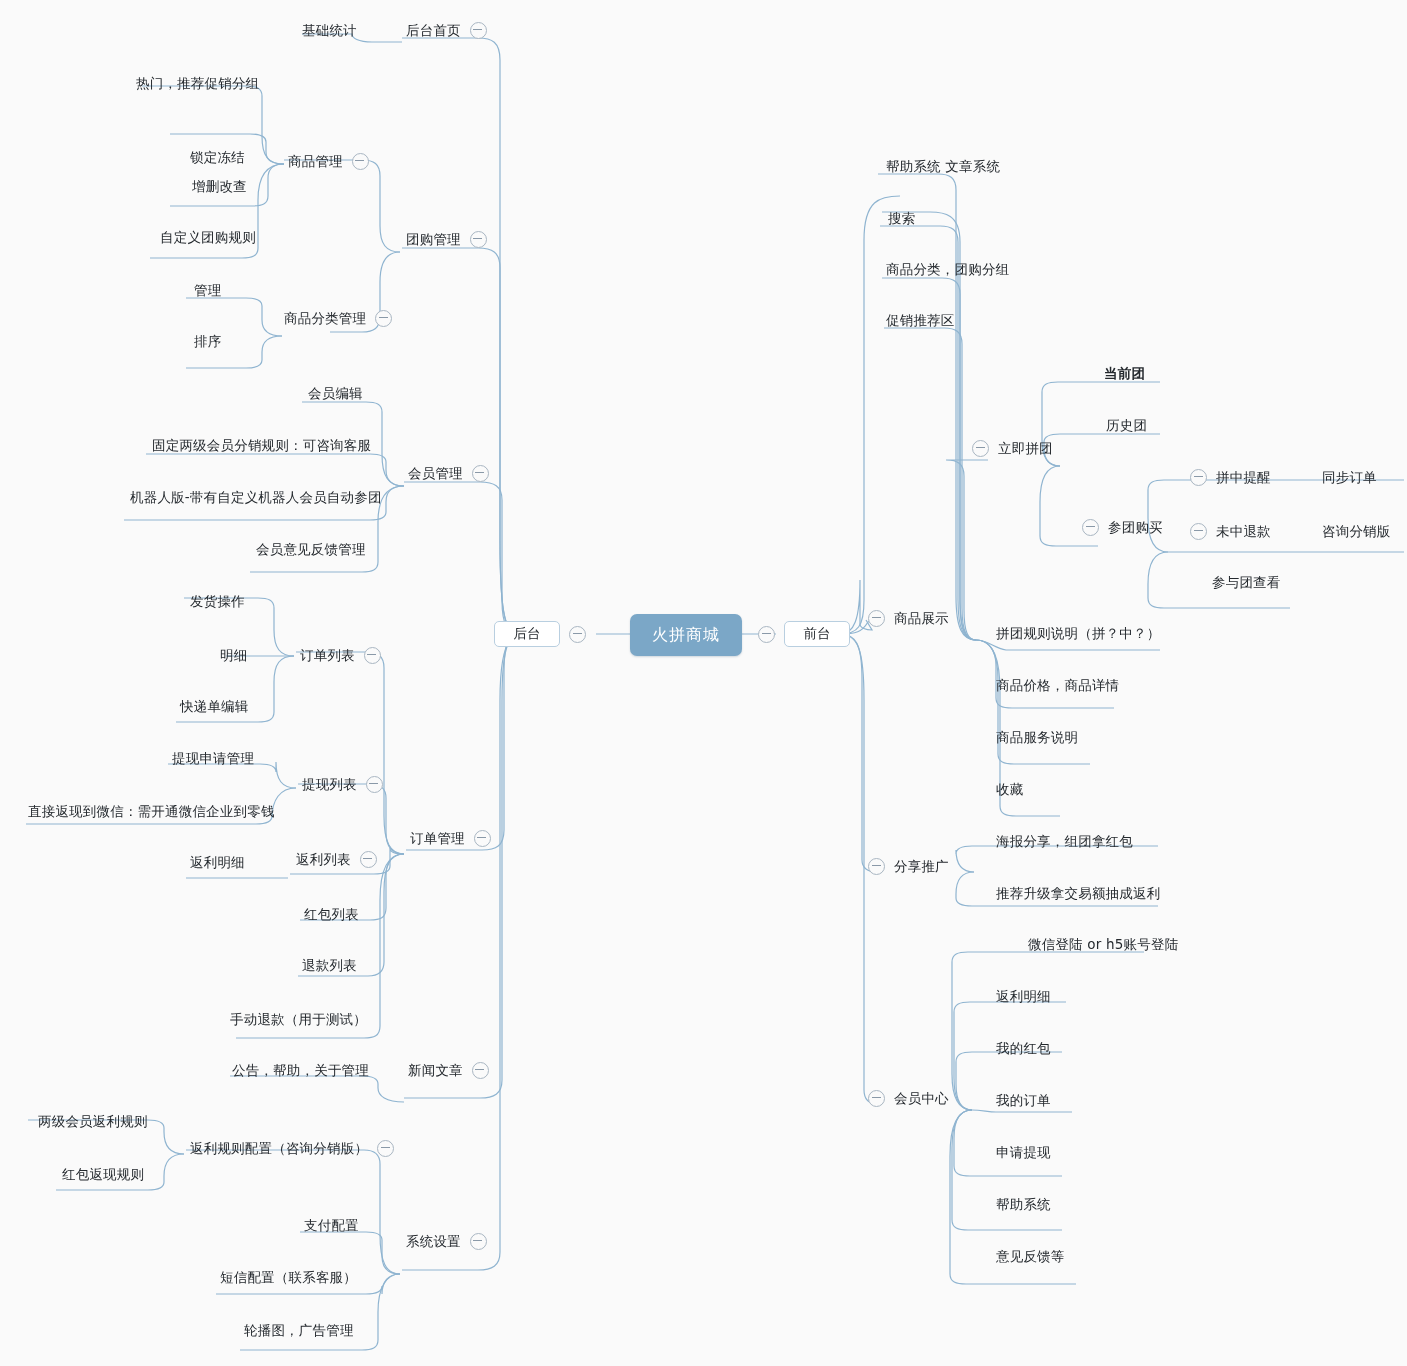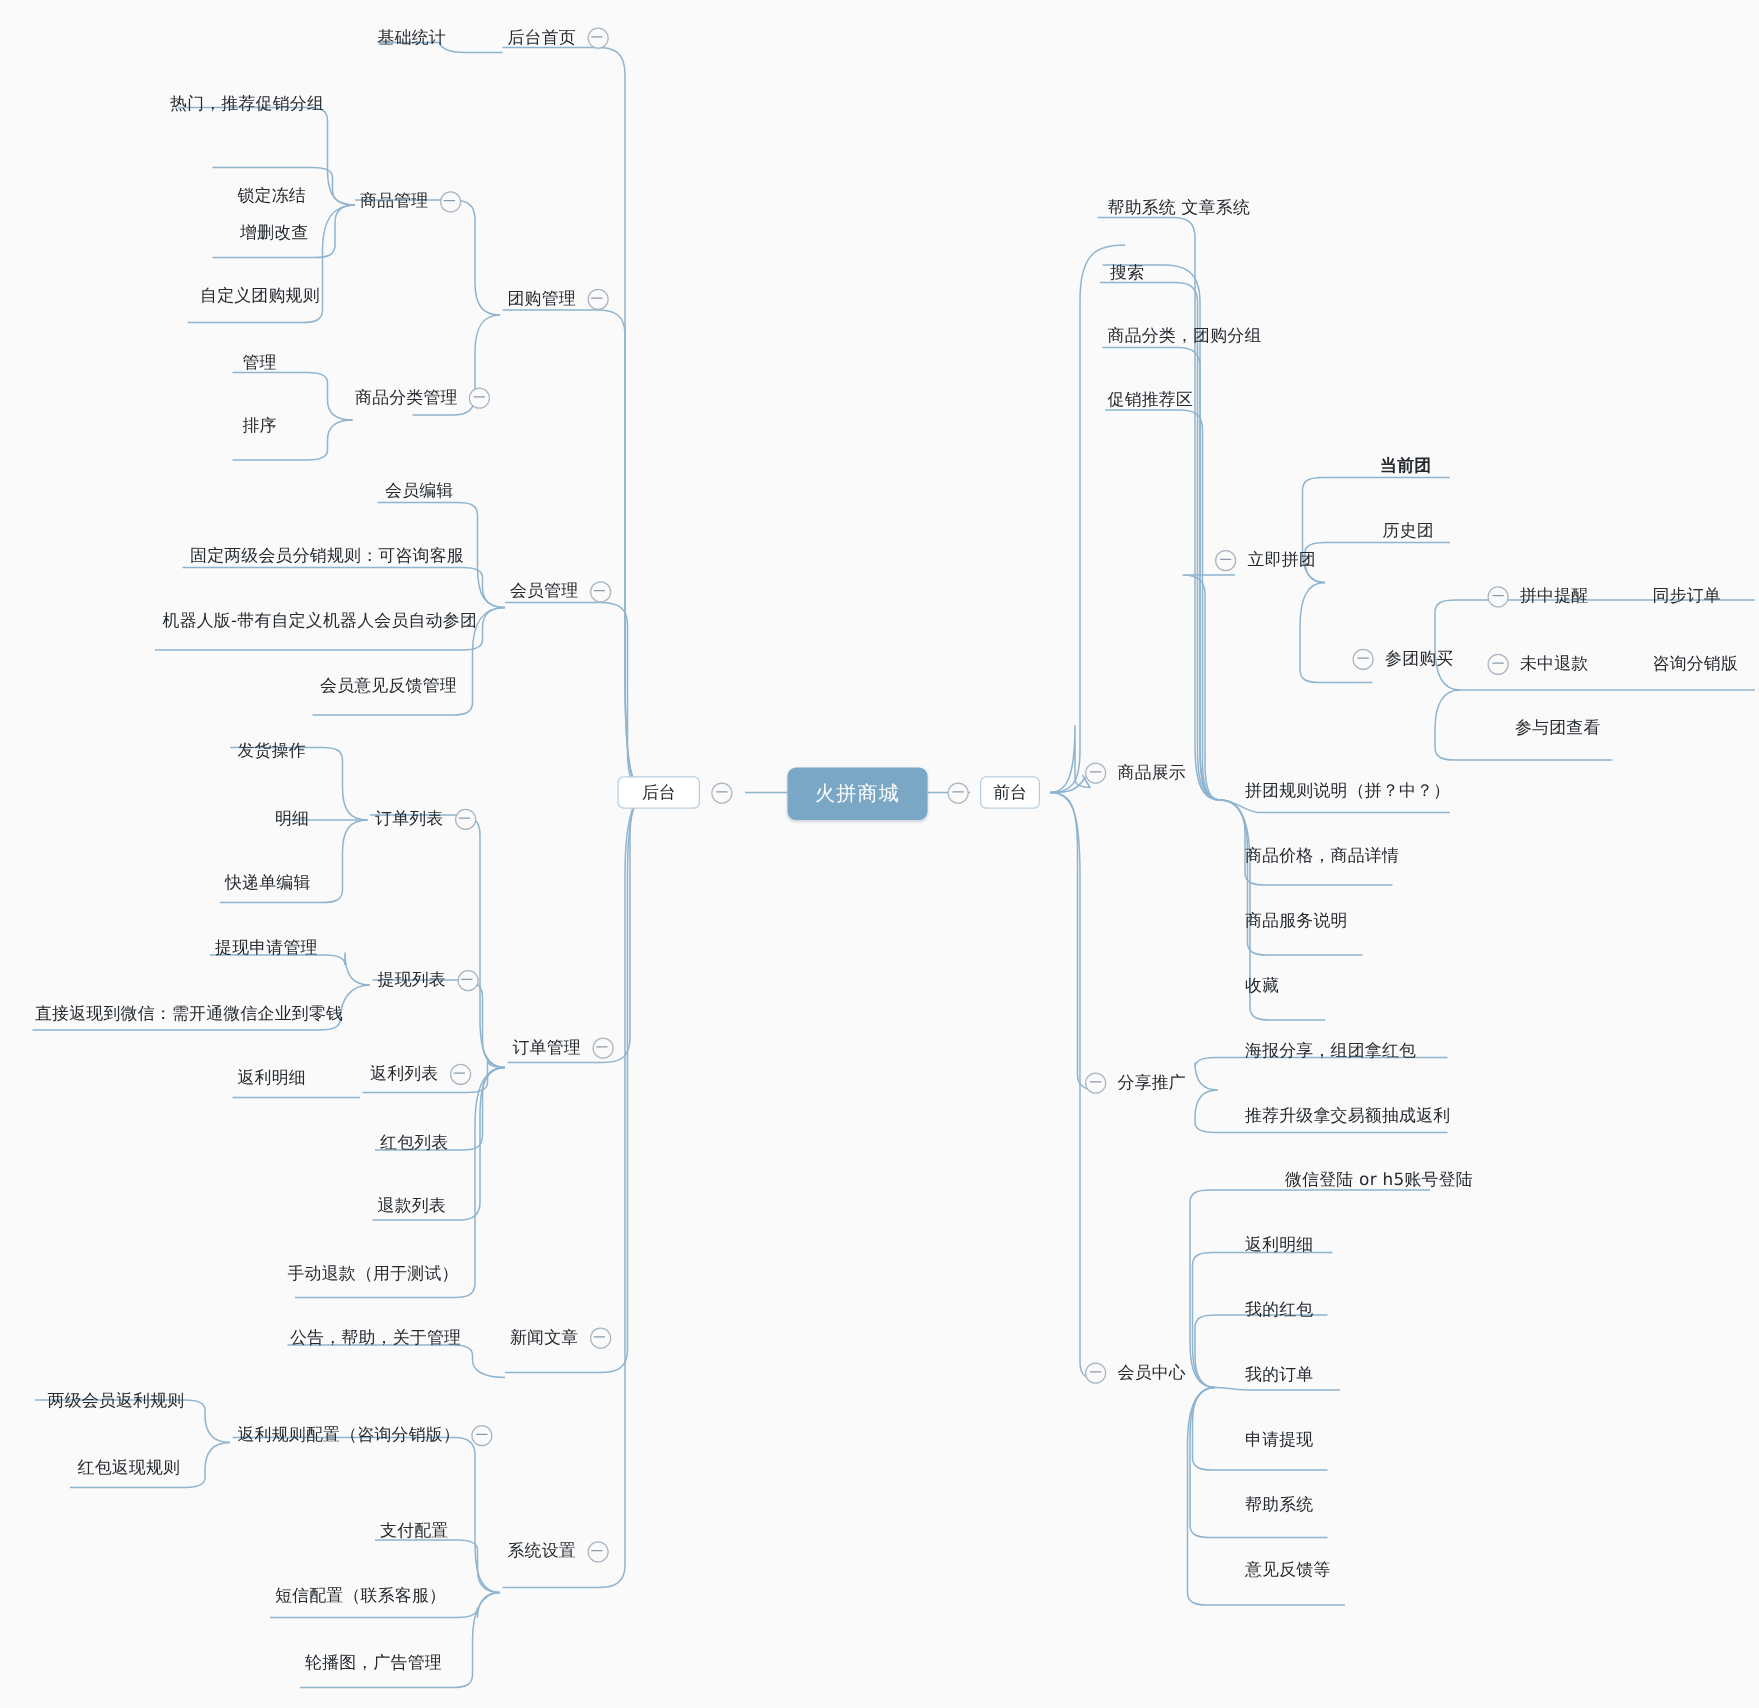--- a/index.html
+++ b/index.html
@@ -178,21 +178,21 @@
 
   <div class="lvl1wrap" style="left:494px;top:621px;">
     <div class="boxnode lvl1" style="position:relative;left:0;top:0;width:66px;height:26px;">
       <span>后台</span>
     </div>
     <span class="toggle tog-right"></span>
   </div>
 
   <div class="lvl1wrap" style="left:758px;top:621px;">
     <span class="toggle tog-left"></span>
-    <div class="boxnode lvl1" style="position:relative;left:0;top:0;width:48px;height:26px;">
+    <div class="boxnode lvl1" style="position:relative;left:0;top:0;width:66px;height:26px;">
       <span>前台</span>
     </div>
   </div>
 
   <div class="node" style="left:406px;top:19px;">
     <span class="lbl">后台首页</span>
     <span class="toggle tog-right"></span>
   </div>
   <div class="node" style="left:406px;top:228px;">
     <span class="lbl">团购管理</span>

